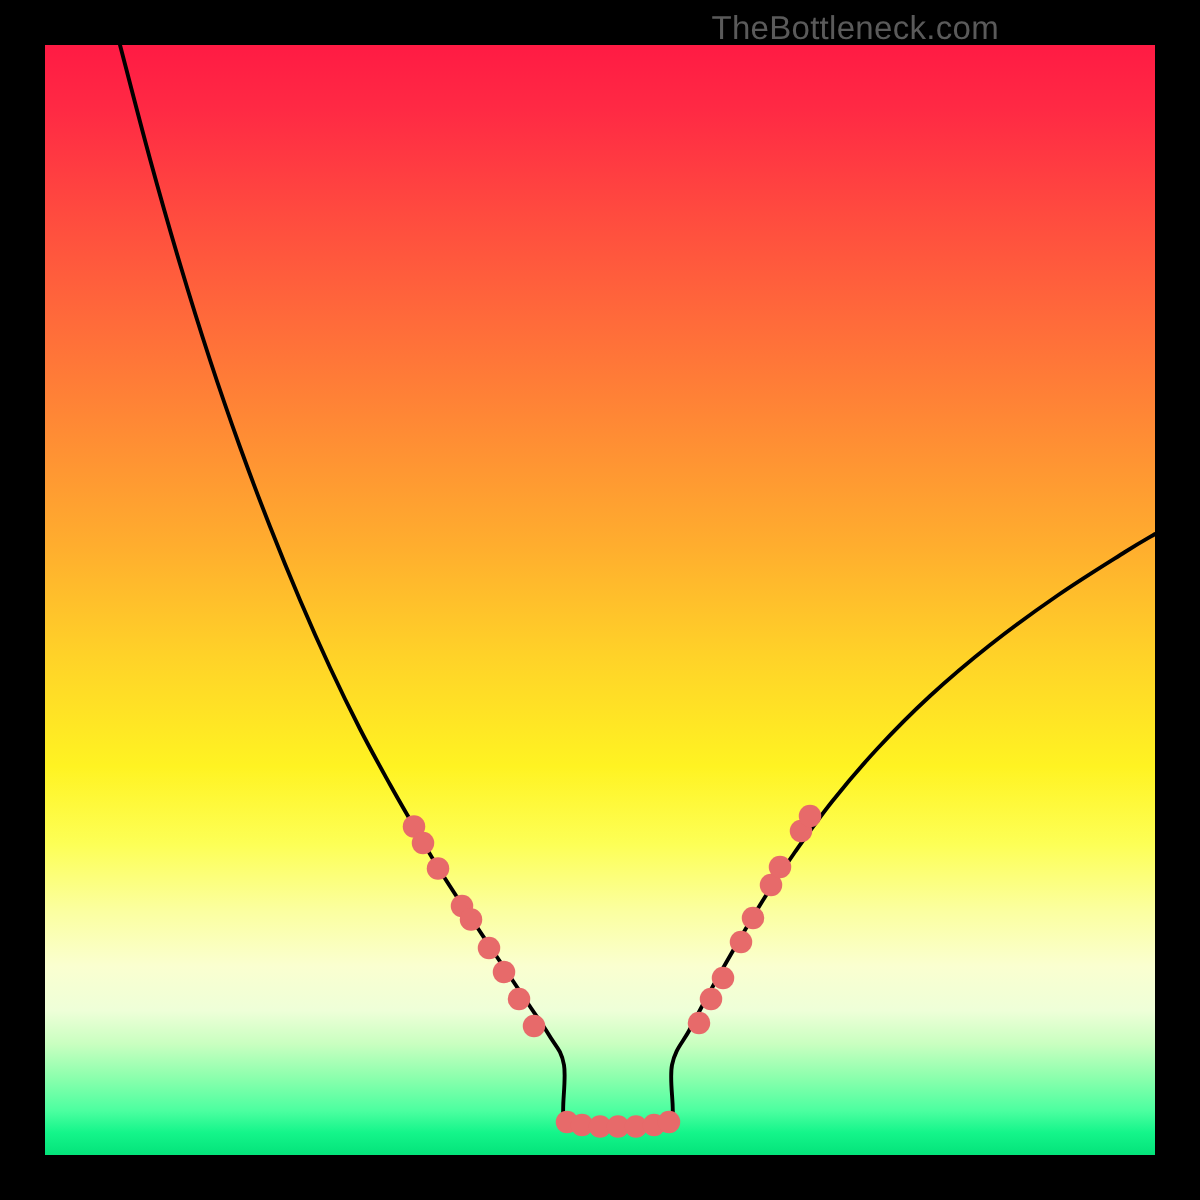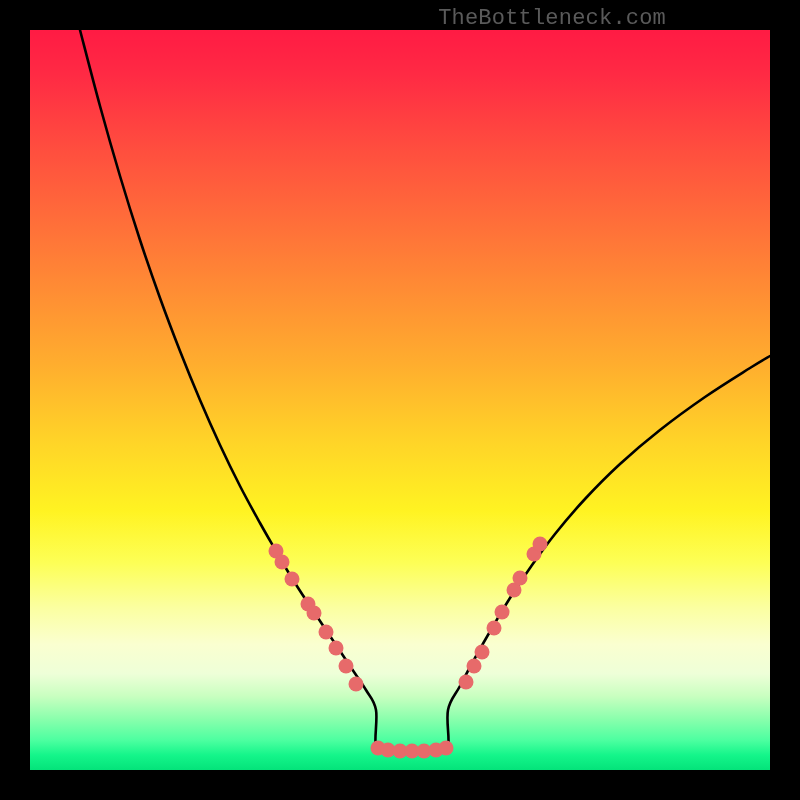--- a/index.html
+++ b/index.html
@@ -9,21 +9,20 @@
     height: 800px;
     overflow: hidden;
     background: #000;
     font-family: Arial, Helvetica, sans-serif;
   }
   .frame {
     position: relative;
     width: 700px;
     height: 800px;
     background: #000;
-    font-family: Liberation Mono, monospace;
   }
   .plot-area {
     position: absolute;
     left: 30px;
     top: 30px;
     width: 740px;
     height: 740px;
     
     background: linear-gradient(
       to bottom,

